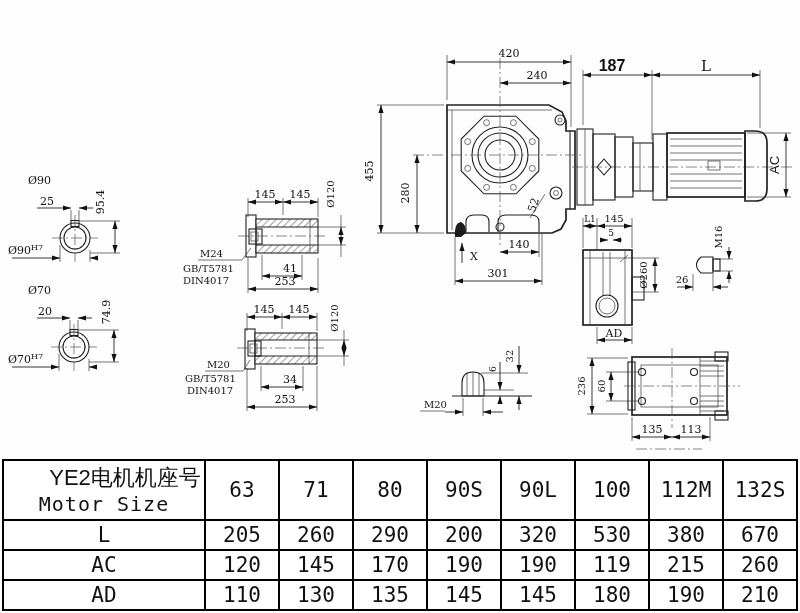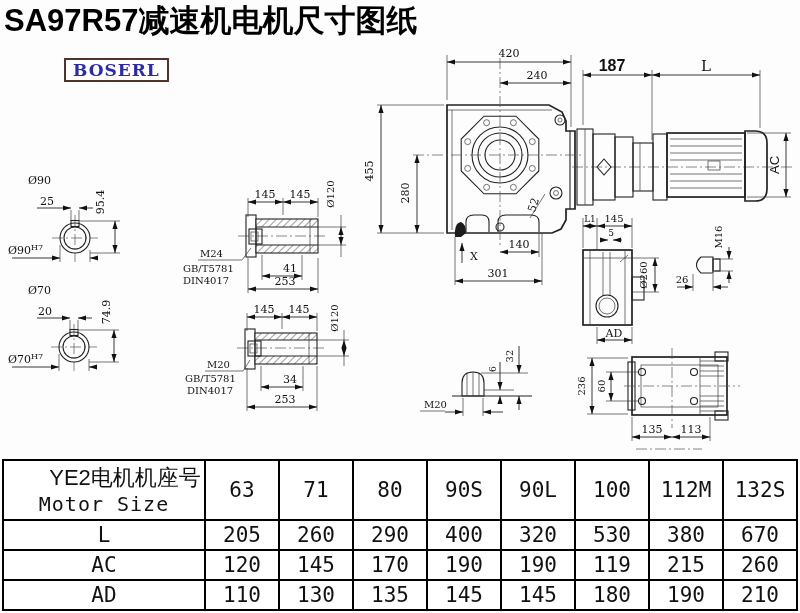--- a/index.html
+++ b/index.html
@@ -29,24 +29,20 @@
   table.dimtable td { border:2px solid #000; height:30px; font-size:21px; vertical-align:middle; }
   table.dimtable tr.hdr td { height:60px; }
   .hcn { font-size:22px; font-family:"Liberation Sans",sans-serif; line-height:1.3;padding-left:42px; }
   .hen { font-size:20px; font-family:"DejaVu Sans Mono",monospace; letter-spacing:1px;text-align:center; }
 </style>
 </head>
 <body>
 
 <div class="page">
 
-  <div class="title">SA97R57减速机电机尺寸图纸</div>
-  <div class="logo">
-    <span>BOSERL</span>
-  </div>
 
   <svg class="draw" width="800" height="458" viewBox="0 0 800 458">
     <defs>
       <marker id="ar" markerUnits="userSpaceOnUse" markerWidth="9" markerHeight="7" refX="8.4" refY="3" orient="auto-start-reverse">
         <path d="M0.3,0.4 L8.4,3 L0.3,5.6 Z" fill="#111"></path>
       </marker>
       <pattern id="hx" width="5" height="5" patternUnits="userSpaceOnUse" patternTransform="rotate(45)">
         <rect width="5" height="5" fill="#fff"></rect>
         <line x1="0" y1="0" x2="0" y2="5" stroke="#444" stroke-width="1"></line>
       </pattern>
@@ -397,21 +393,21 @@
       <td>90L</td>
       <td>100</td>
       <td>112M</td>
       <td>132S</td>
     </tr>
     <tr>
       <td>L</td>
       <td>205</td>
       <td>260</td>
       <td>290</td>
-      <td>400</td>
+      <td>200</td>
       <td>320</td>
       <td>530</td>
       <td>380</td>
       <td>670</td>
     </tr>
     <tr>
       <td>AC</td>
       <td>120</td>
       <td>145</td>
       <td>170</td>

